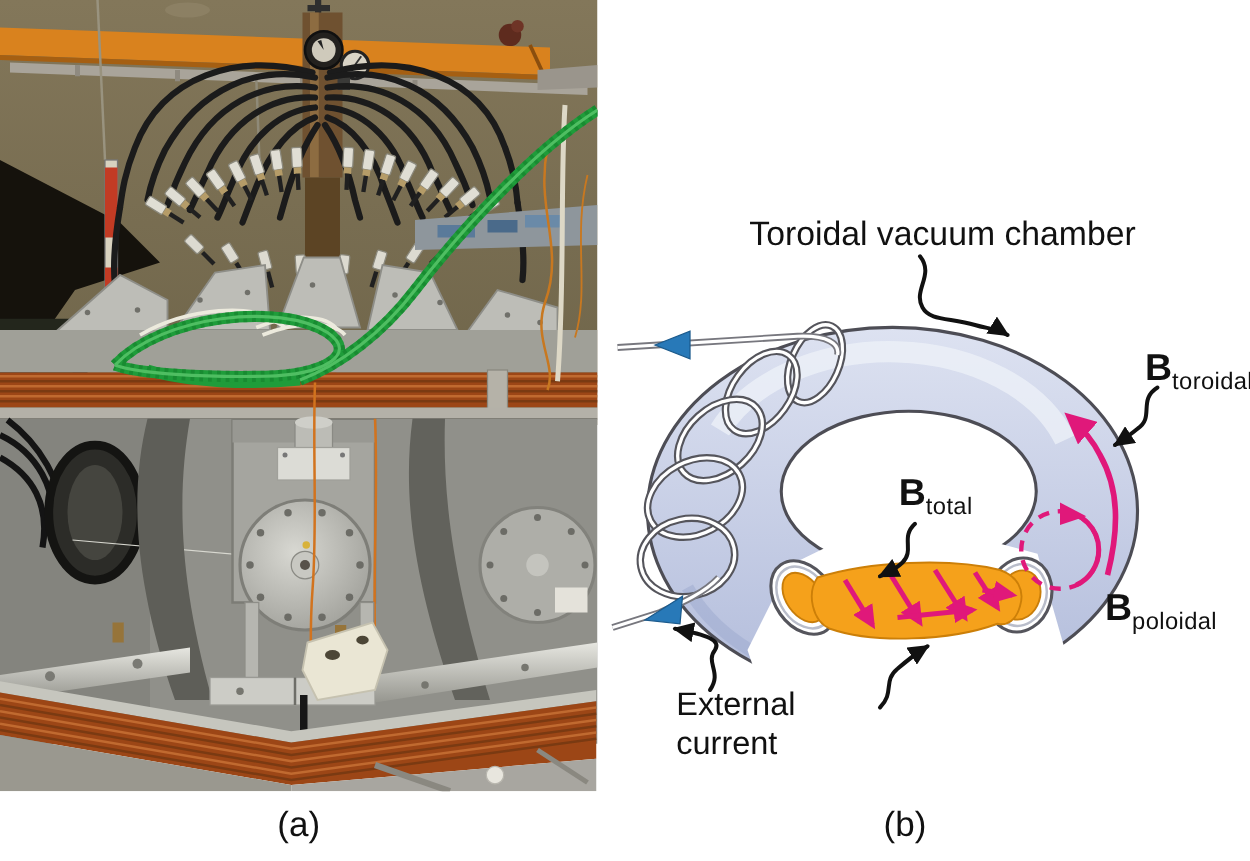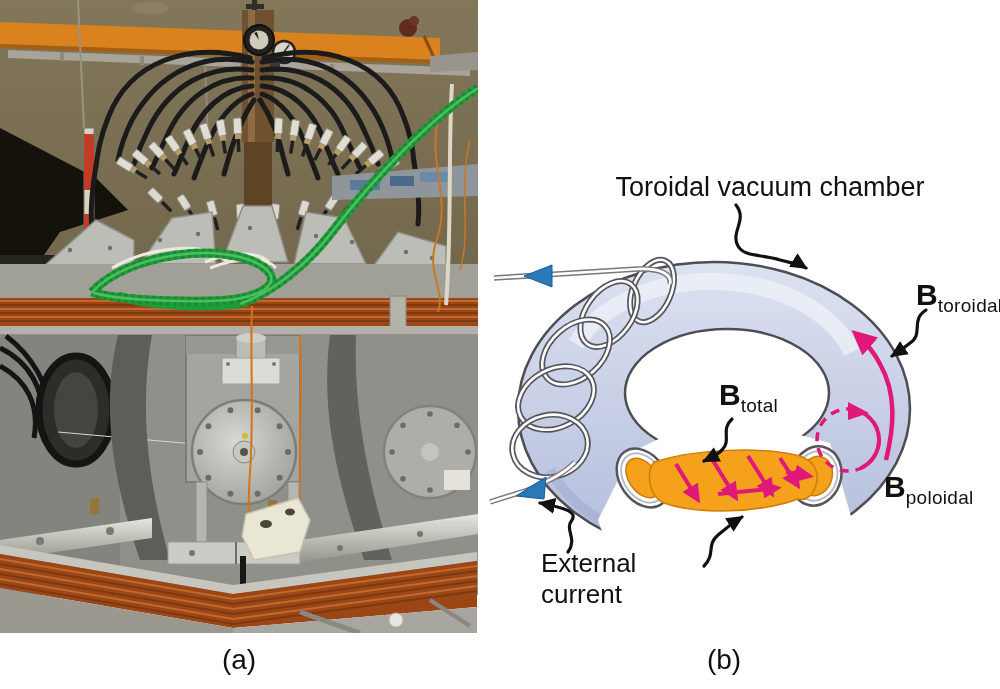--- a/index.html
+++ b/index.html
@@ -3,21 +3,21 @@
 <meta charset="utf-8">
 <style>
   html,body{margin:0;padding:0;background:#fff;}
   .page{position:relative;width:1000px;height:689px;background:#ffffff;overflow:hidden;
         font-family:"Liberation Sans",sans-serif;color:#111;}
   .panel{position:absolute;top:0;}
   .panel-photo{left:0;width:478px;height:633px;}
   .panel-diagram{left:480px;width:520px;height:633px;}
   .panel svg{position:absolute;left:0;top:0;}
   .lbl{position:absolute;color:#111;white-space:nowrap;}
-  .lbl-chamber{left:120px;top:172px;width:340px;text-align:center;font-size:27px;white-space:nowrap;}
+  .lbl-chamber{left:104px;top:172px;width:340px;text-align:center;font-size:27px;white-space:nowrap;}
   .bgroup .bsym{font-weight:700;font-size:30px;}
   .bgroup .bsub{font-size:19px;position:relative;top:7px;letter-spacing:.3px;}
   .lbl-btoroidal{left:436px;top:278px;}
   .lbl-btotal{left:239px;top:378px;}
   .lbl-bpoloidal{left:404px;top:470px;}
   .lbl-external{left:61px;top:548px;font-size:26px;line-height:31px;}
   .lbl-external span{display:block;}
   .lbl-plasma{left:196px;top:566px;font-size:27px;}
   .caption{position:absolute;top:644px;font-size:28px;color:#111;text-align:center;}
   .caption-a{left:0;width:478px;}

